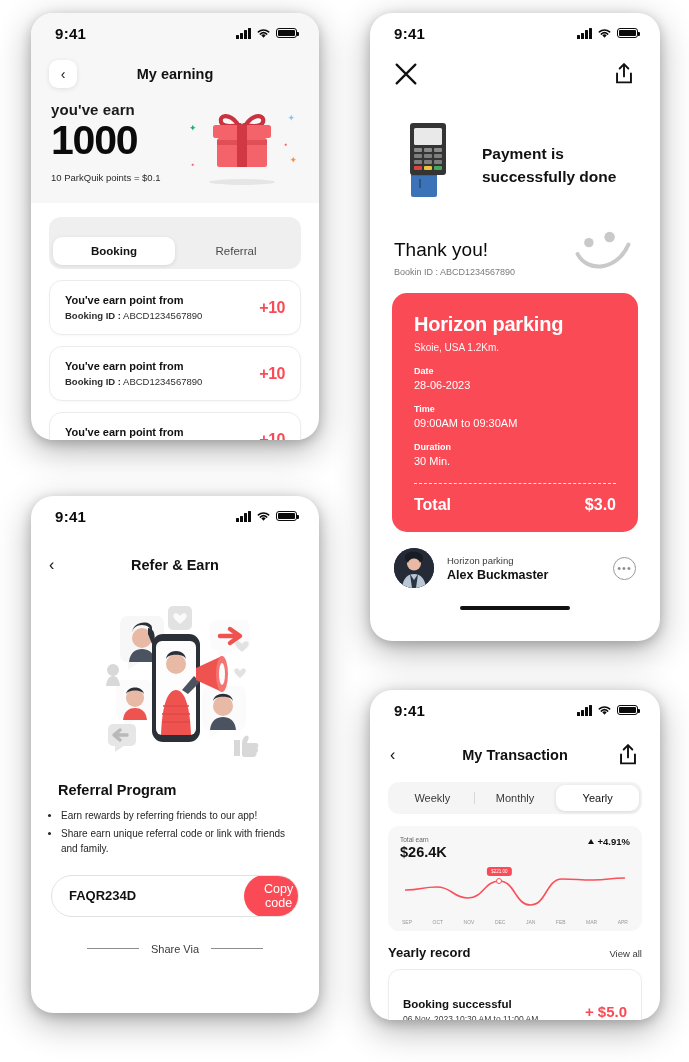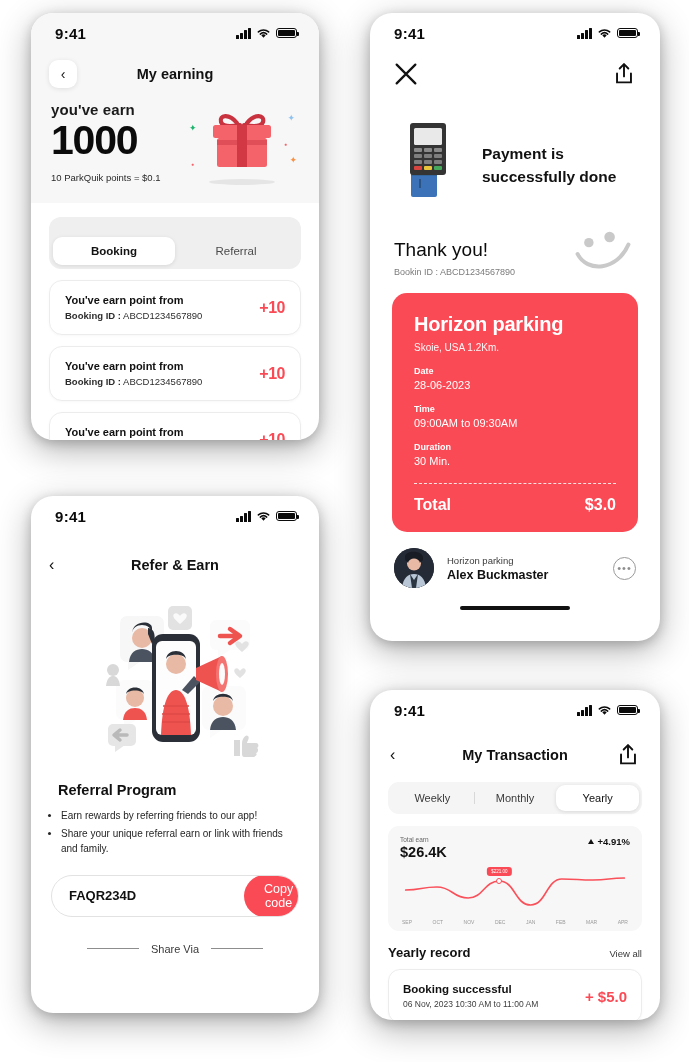--- a/index.html
+++ b/index.html
@@ -154,21 +154,21 @@
   .ct-pct .tri { width:0;height:0;border-left:3.5px solid transparent;
                  border-right:3.5px solid transparent;border-bottom:5px solid #111; }
   .chart-area { position: relative; height: 56px; margin-top: 2px; }
   .xaxis { display: flex; justify-content: space-between; padding: 0 2px; margin-top: 1px; }
   .xaxis span { font-size: 5px; color: #9a9a9a; }
   .rec-head { display: flex; justify-content: space-between; align-items: baseline;
               padding: 14px 18px 0 18px; }
   .rec-t { font-size: 13px; font-weight: bold; color: #111; }
   .rec-v { font-size: 9.5px; color: #3a3a3a; cursor: pointer; }
   .rec-card { margin: 9px 18px 0 18px; border: 1px solid #ececec; border-radius: 12px;
-              padding: 13px 14px; display: flex; align-items: center; background:#fff;
+              padding: 28px 14px; display: flex; align-items: center; background:#fff;
               box-shadow: 0 1px 3px rgba(0,0,0,.03); cursor: pointer; }
   .rc-l { flex: 1; }
   .rc-t { font-size: 11.5px; font-weight: bold; color: #111; }
   .rc-s { font-size: 8.5px; color: #3d3d3d; margin-top: 4px; }
   .rc-amt { font-size: 15px; font-weight: bold; color: #fa4a55; }
 </style>
 </head>
 <body>
 
 <div class="canvas">
@@ -445,21 +445,21 @@
         <path d="M100 96 L112 82 L118 88 L106 100 Z" fill="#4b5360"></path>
         <path d="M114 74 L140 62 L140 98 L114 86 Z" fill="#ef5350"></path>
         <ellipse cx="140" cy="80" rx="6" ry="18" fill="#f47472"></ellipse>
         <ellipse cx="140" cy="80" rx="3" ry="11" fill="#fbfbfb"></ellipse>
       </svg>
     </div>
 
     <div class="ref-h">Referral Program</div>
     <ul class="ref-ul">
       <li>Earn rewards by referring friends to our app!</li>
-      <li>Share your unique referral earn or link with friends and family.</li>
+      <li>Share earn unique referral code or link with friends and family.</li>
     </ul>
 
     <div class="code-row">
       <input class="code-val" value="FAQR234D" style="">
       <button class="copy-btn">Copy code</button>
     </div>
 
     <div class="share-via">
       <div class="ln"></div>
       <div class="tx">Share Via</div>

